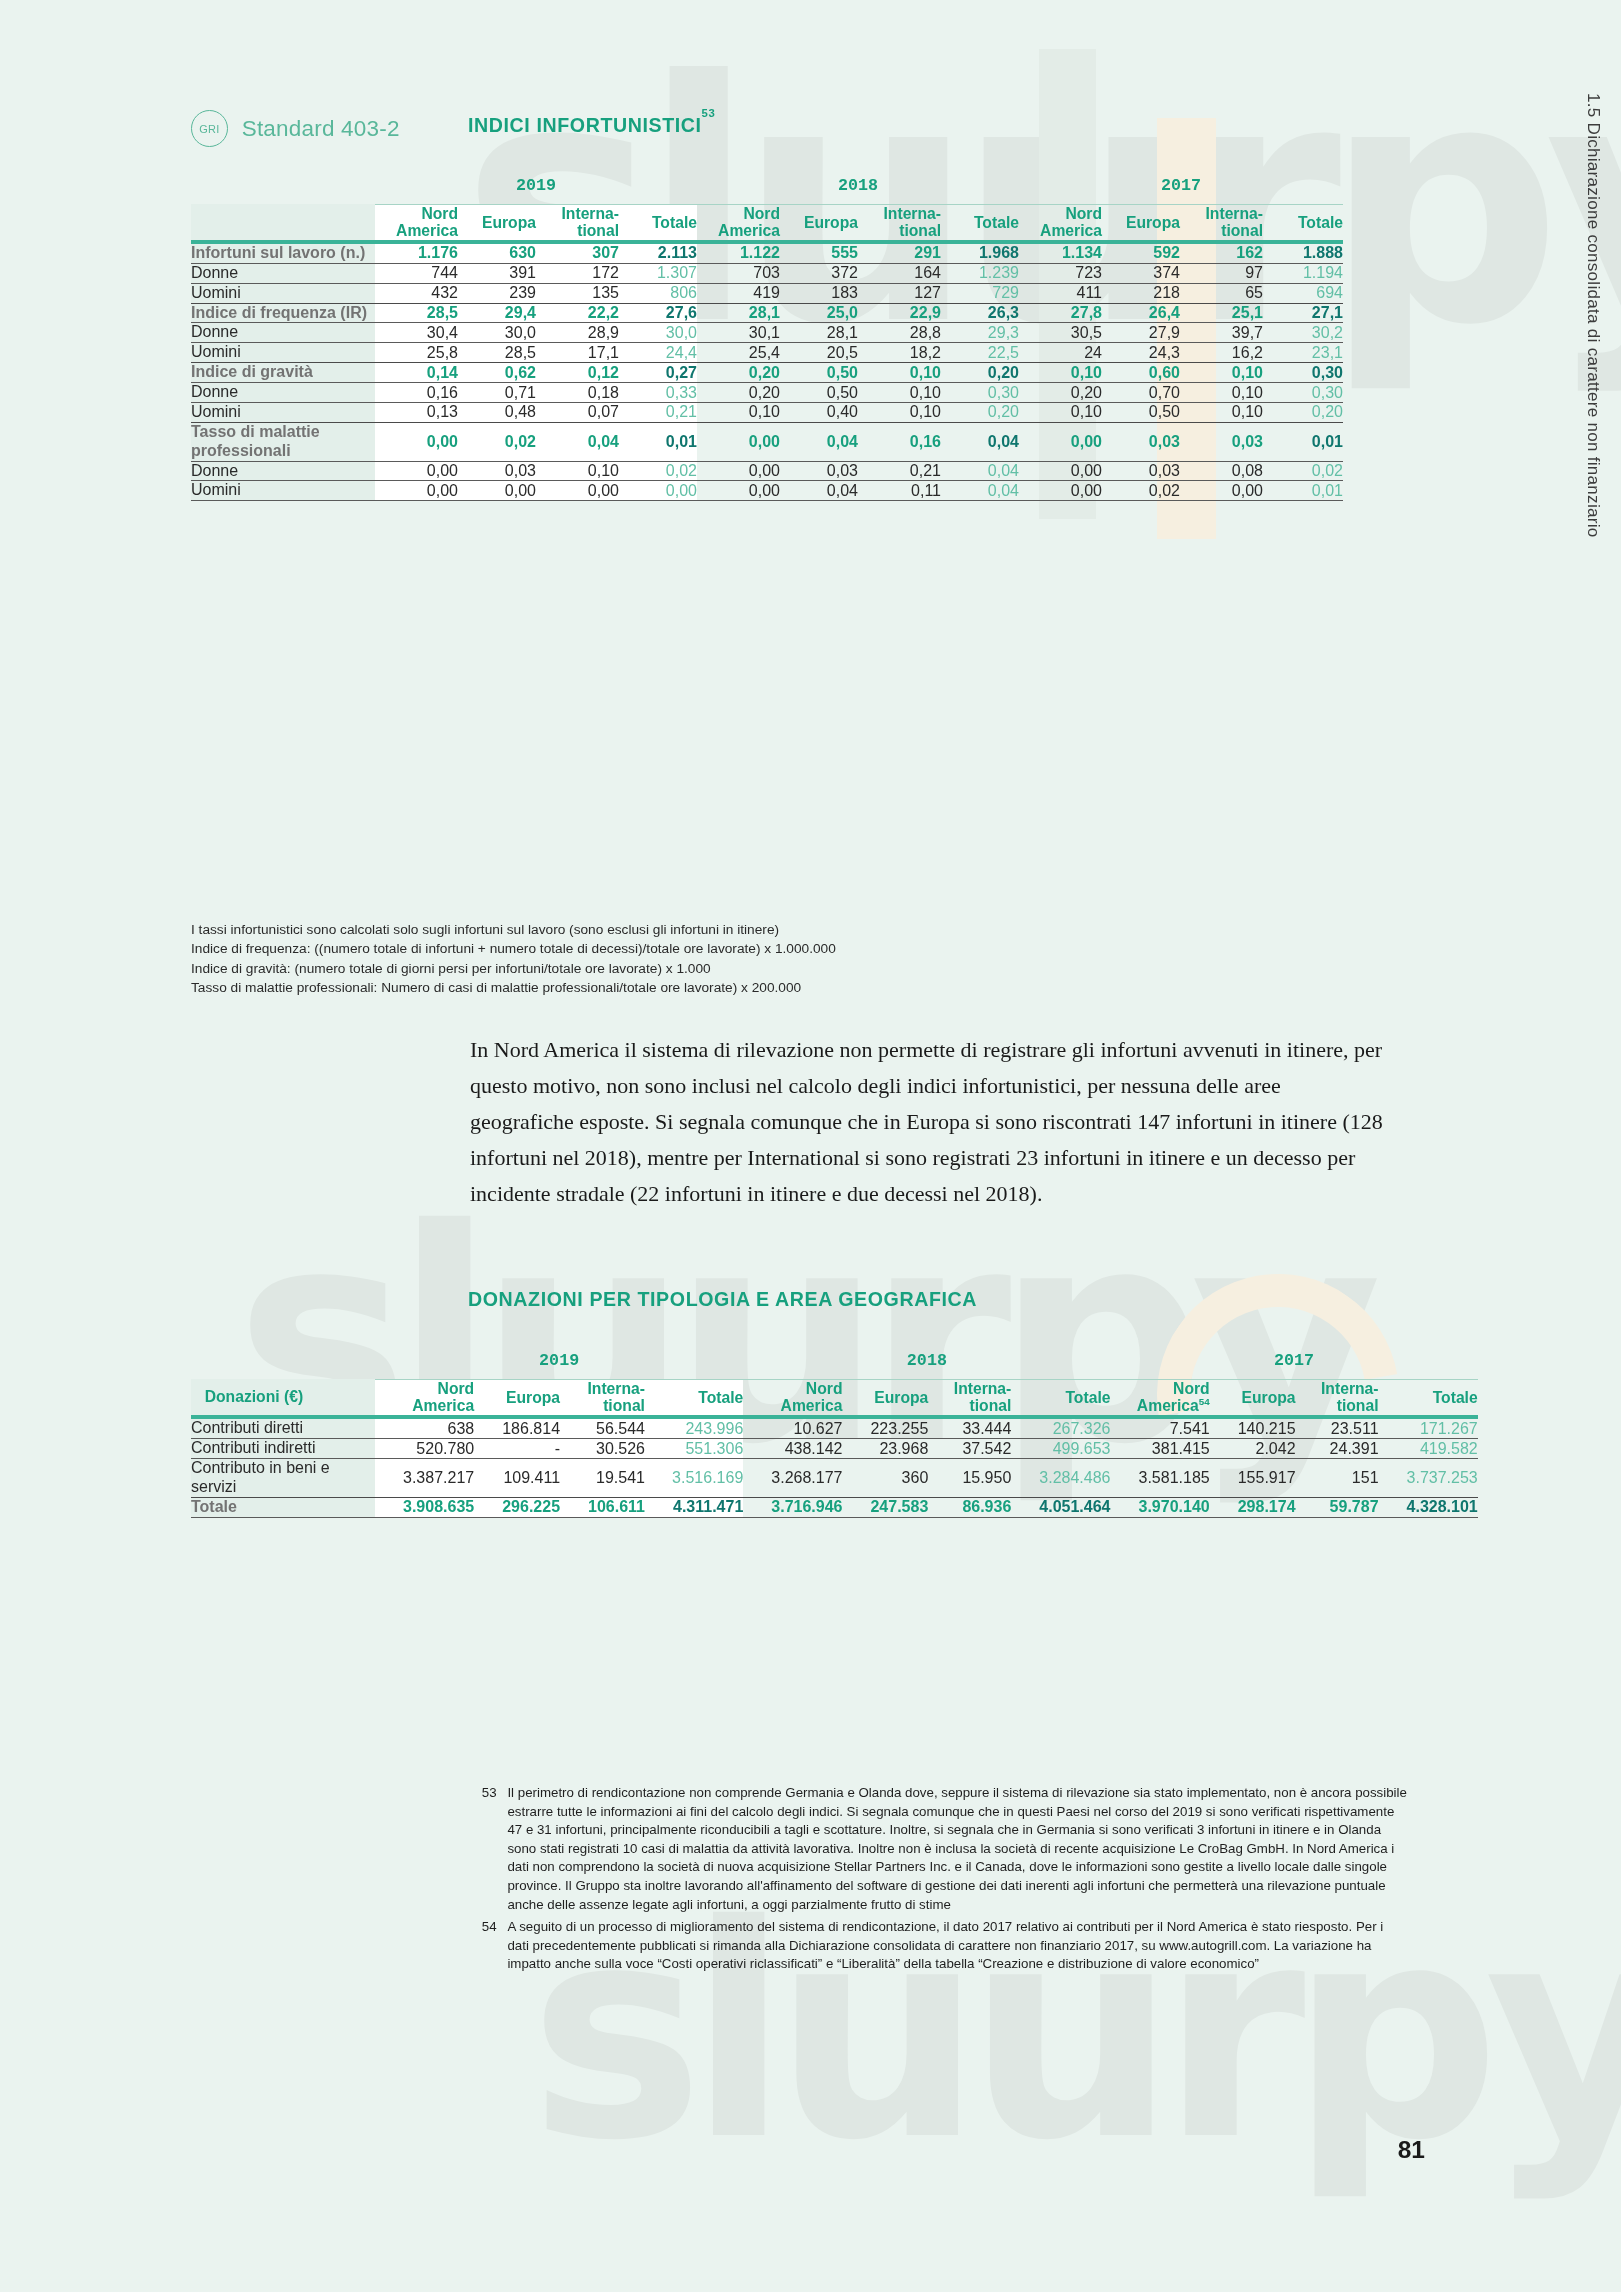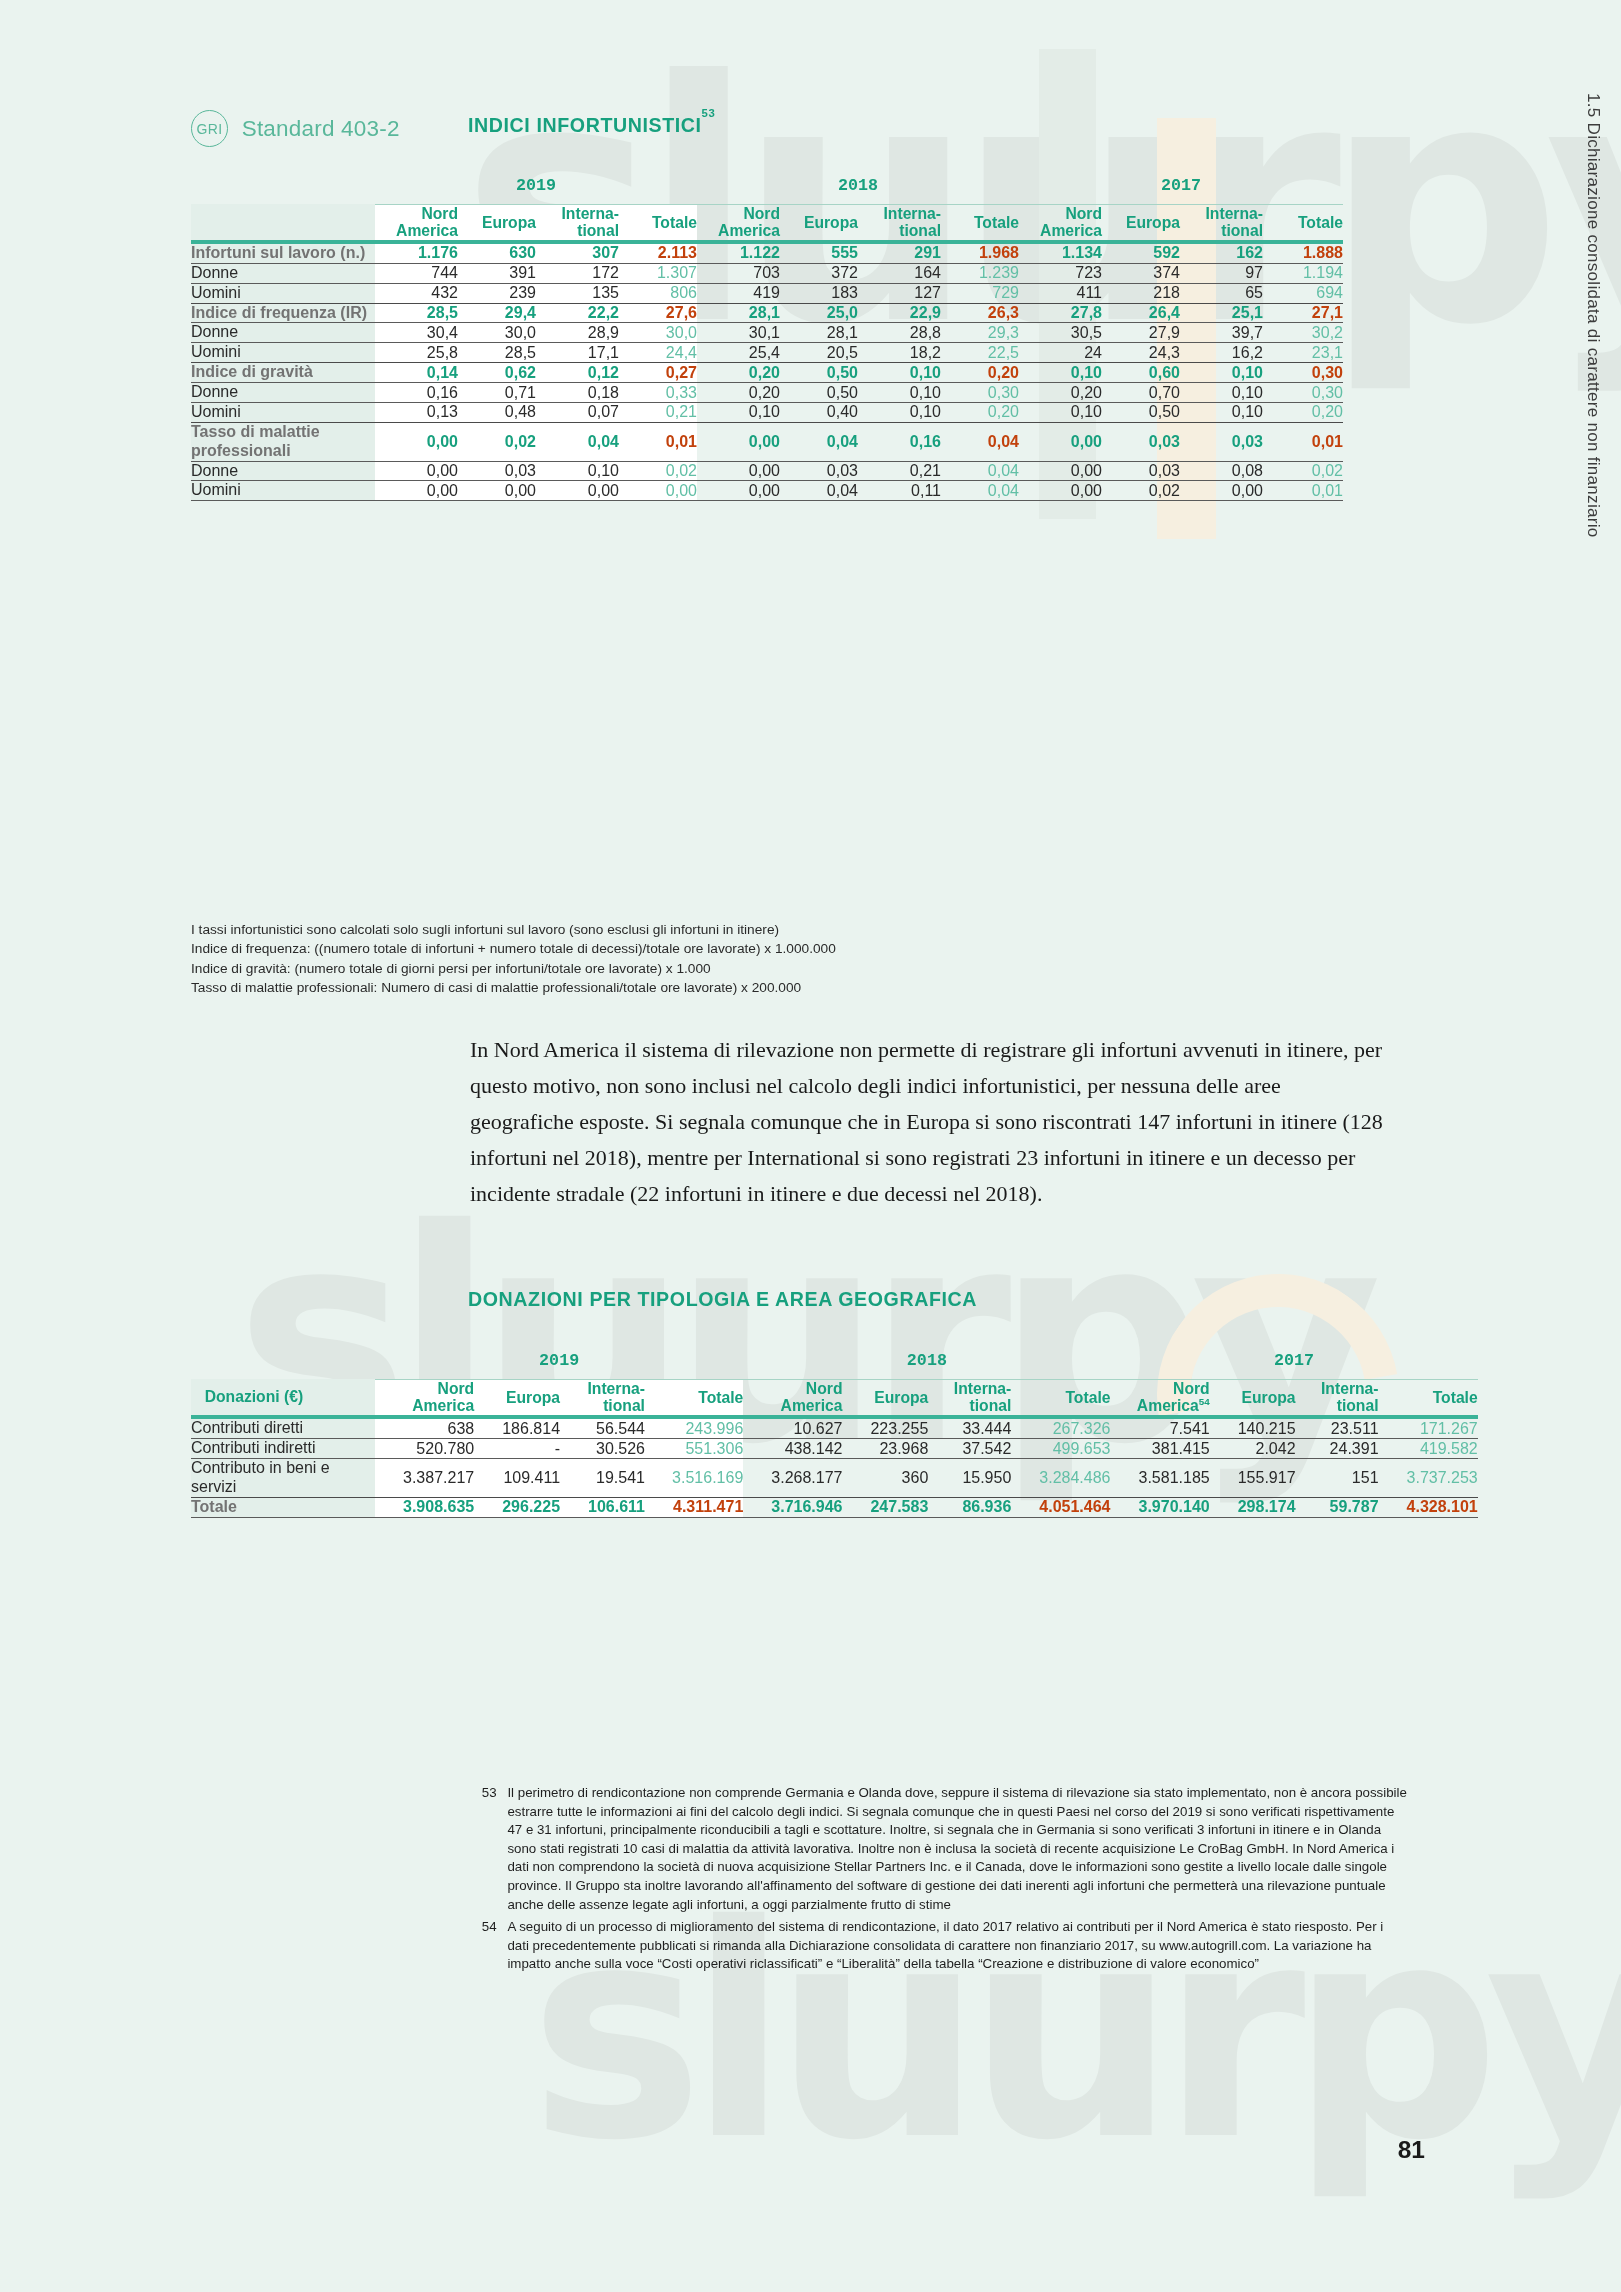--- a/index.html
+++ b/index.html
@@ -24,21 +24,21 @@
     writing-mode:vertical-rl;
     font-size:17px;color:#3c3c3c;letter-spacing:0.3px;
     font-family:"Liberation Sans",sans-serif;
   }
 
   
   .gri-row{position:absolute;left:191px;top:110px;display:flex;align-items:center;gap:13.7px;}
   .gri-badge{
     width:35px;height:35px;border-radius:50%;border:1.6px solid #59b79a;
     display:flex;align-items:center;justify-content:center;
-    font-size:14px;color:#59b79a;letter-spacing:0.3px;
+    font-size:11px;color:#59b79a;letter-spacing:0.3px;
   }
   .gri-std{font-size:22.5px;color:#59b79a;letter-spacing:0.2px;}
   .tbl-title{
     position:absolute;left:468px;top:114px;
     font-size:19.6px;font-weight:700;color:#17a07e;letter-spacing:0.6px;
   }
   .tbl-title sup{font-size:11.3px;top:-7.8px;position:relative;}
   .tbl-title2{
     position:absolute;left:468px;top:1288px;
     font-size:19.6px;font-weight:700;color:#17a07e;letter-spacing:0.6px;
@@ -66,21 +66,21 @@
     font-size:16px;color:#2a2a2a;padding:10.8px 7.8px 10.8px 13.7px;
     line-height:1.18;text-align:left;
   }
   .rowlbl.hl{color:#737373;font-weight:700;}
   td.num{
     font-size:16px;color:#2a2a2a;text-align:right;padding:10.8px 8.8px 10.8px 3.9px;
     white-space:nowrap;
   }
   td.num.g{color:#17a07e;font-weight:700;padding-left:28px;}
   td.num.tot{color:#62bfa6;}
-  td.num.tot.g{color:#c2410c;font-weight:700;}
+  td.num.tot.g{color:#0f766e;font-weight:700;}
   tr.sep td{border-top:1.1px solid #5a5a5a;}
   tr.sepdark td{border-top:1.6px solid #4a4a4a;}
   tr.last td{border-bottom:1.1px solid #5a5a5a;}
 
   .bandw{background:#ffffff;}
   .bandl{background:#e3efea;}
 
   
   .tbl-note{
     position:absolute;left:191px;font-size:13.7px;color:#2a2a2a;line-height:1.42;

